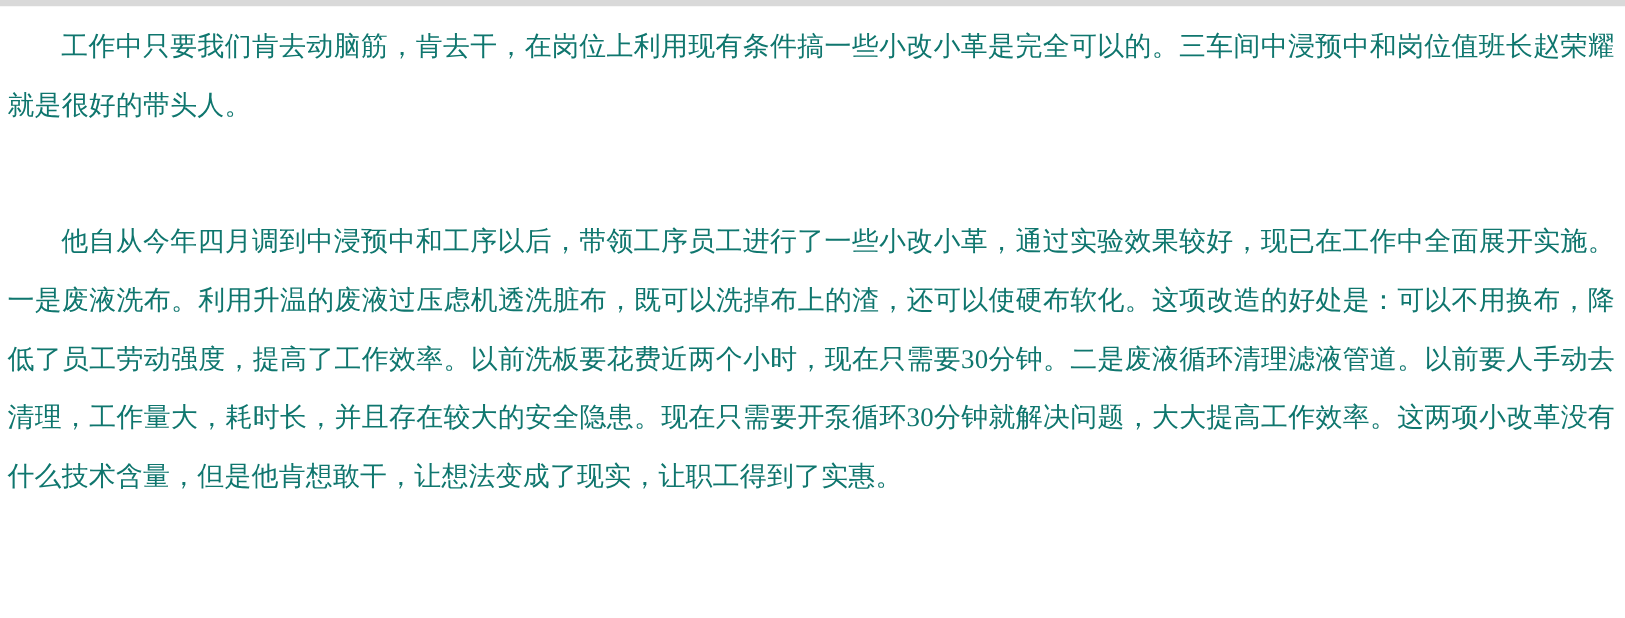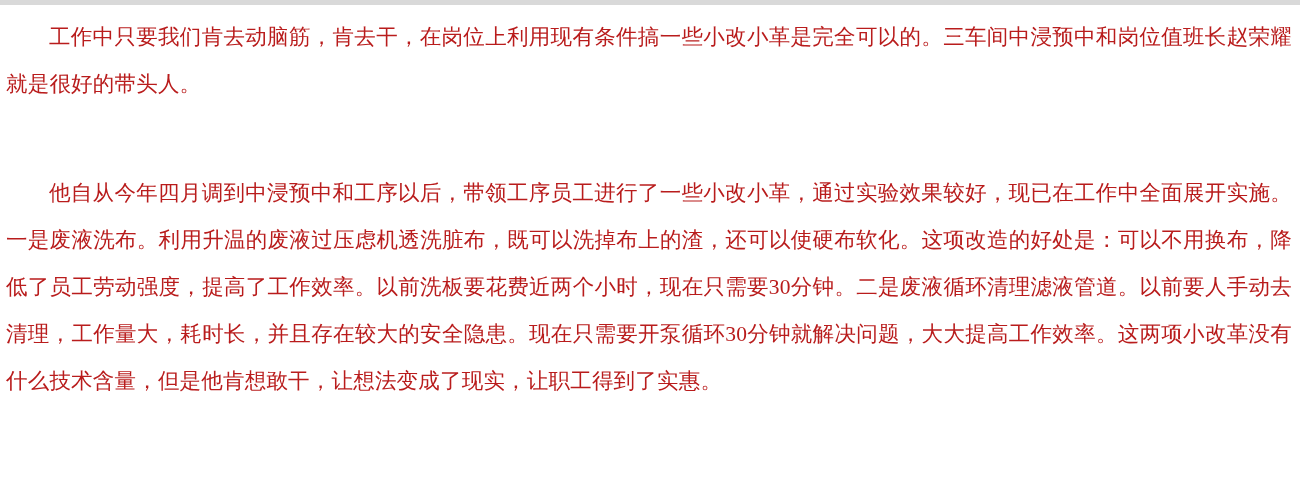--- a/index.html
+++ b/index.html
@@ -32,21 +32,21 @@
     position: absolute;
     top: 14px;
     left: 0;
     width: 1300px;
     padding: 0 8px 0 6px;
     box-sizing: border-box;
   }
   .para {
     font-size: 21.5px;
     line-height: 47px;
-    color: #b91c1c;
+    color: #0f766e;
     text-align: justify;
     text-justify: inter-ideograph;
     text-indent: 2em;
     margin: 0;
     letter-spacing: 0.2px;
     font-family: "Liberation Serif", "DejaVu Serif", serif;
   }
   .gap {
     height: 62px;
   }

